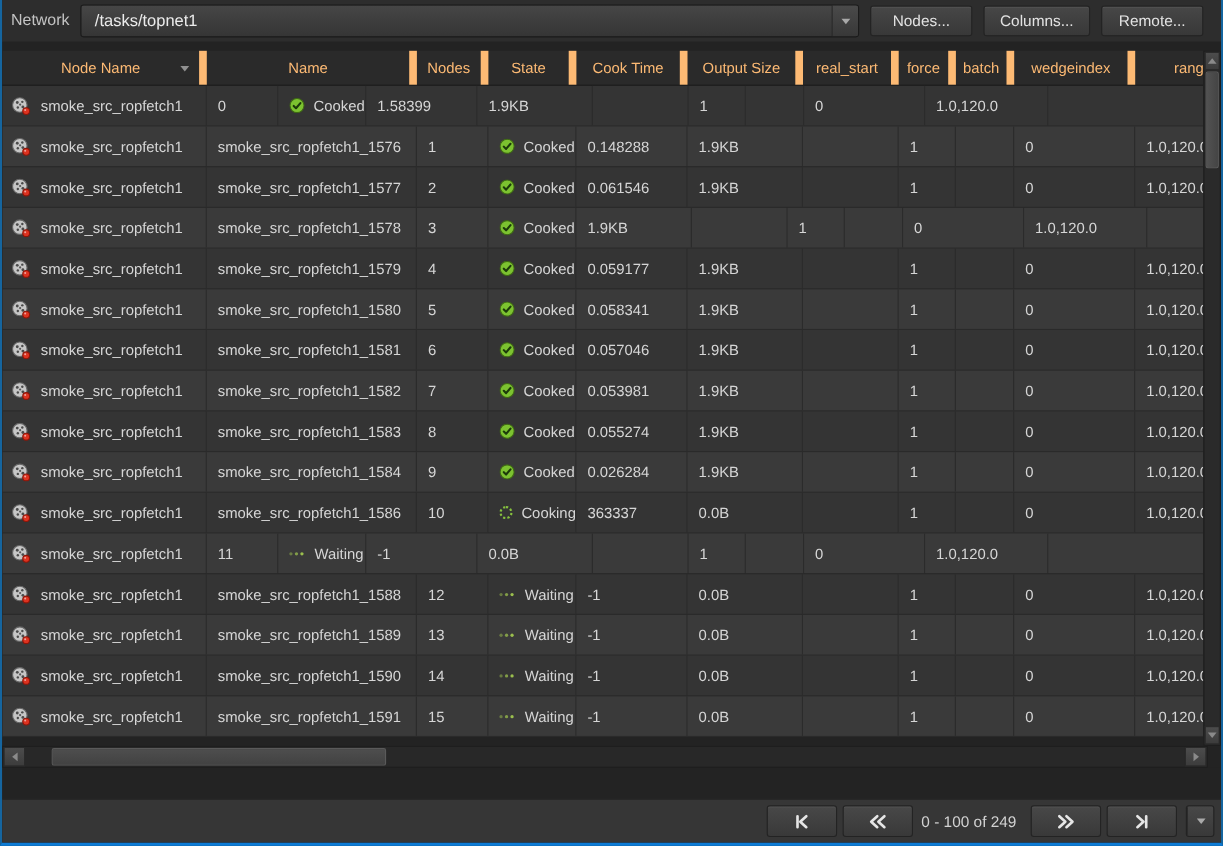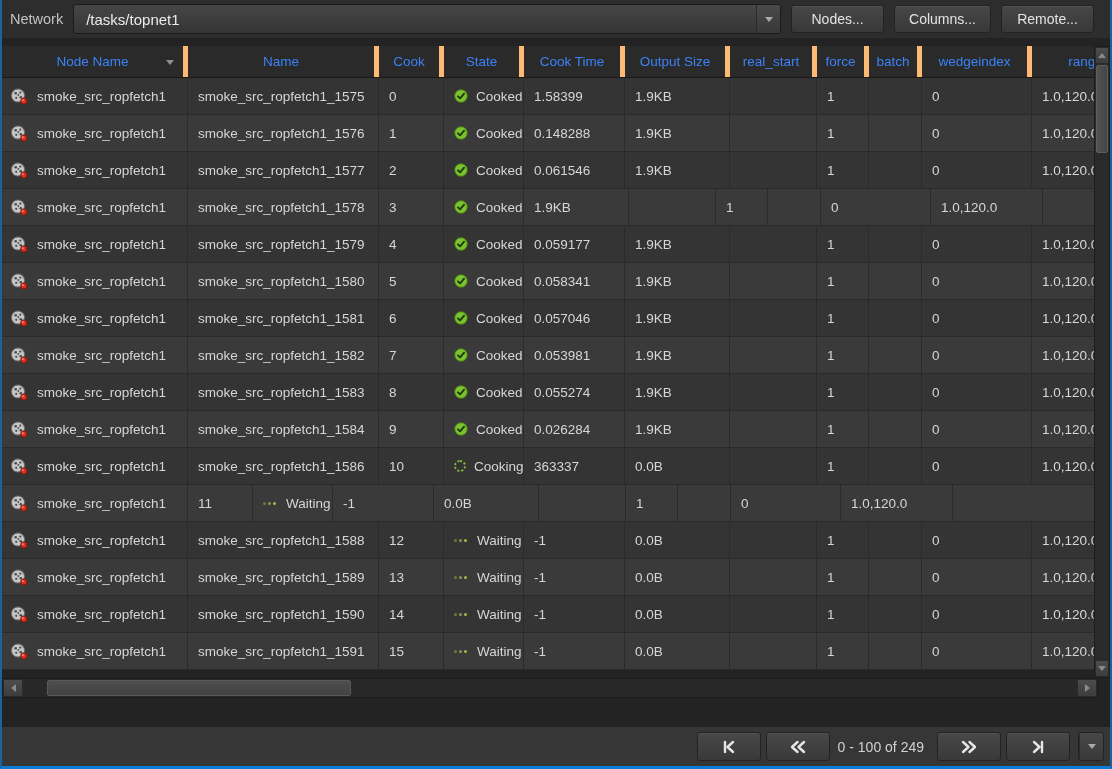--- a/index.html
+++ b/index.html
@@ -61,21 +61,21 @@
 
   
   .main { flex:1 1 auto; background:#232323; padding-top:8px; position:relative; }
   .table-zone { position:relative; height:632px; }
   .grid-viewport { position:absolute; left:0; top:0; right:16px; bottom:0; overflow:hidden; }
   .grid { width:1142px; }
 
   .hrow { display:flex; height:32px; background:#2a2a2a; border-bottom:1px solid #191919; }
   .hcell {
     position:relative; display:flex; align-items:center; justify-content:center;
-    color:#3b82f6; font-size:13.5px; border-right:5px solid #fdba74; overflow:hidden;
+    color:#fdba74; font-size:13.5px; border-right:7px solid #fdba74; overflow:hidden;
     white-space:nowrap;
   }
   .sort-tri {
     position:absolute; right:9px; top:50%; margin-top:-2px;
     width:0; height:0; border-left:4px solid transparent; border-right:4px solid transparent;
     border-top:5px solid #909090;
   }
 
   .row { display:flex; height:37px; border-bottom:1px solid #2a2a2a; }
   .row:nth-child(odd)  { background:#343434; }
@@ -176,21 +176,21 @@
         <div class="grid">
           <div class="hrow" id="thead">
               <div class="hcell" style="width: 186px; flex: 0 0 186px;">
                 <span>Node Name</span>
                 <div class="sort-tri"></div>
               </div>
               <div class="hcell" style="width: 191px; flex: 0 0 191px;">
                 <span>Name</span>
               </div>
               <div class="hcell" style="width: 65px; flex: 0 0 65px;">
-                <span>Cook</span>
+                <span>Nodes</span>
               </div>
               <div class="hcell" style="width: 80px; flex: 0 0 80px;">
                 <span>State</span>
               </div>
               <div class="hcell" style="width: 101px; flex: 0 0 101px;">
                 <span>Cook Time</span>
               </div>
               <div class="hcell" style="width: 105px; flex: 0 0 105px;">
                 <span>Output Size</span>
               </div>
@@ -217,23 +217,20 @@
   <circle cx="8" cy="7.5" r="6.6" fill="#c6c6c6" stroke="#666"></circle>
   <circle cx="5.7" cy="5.2" r="1.3" fill="#4a4a4a"></circle>
                     <circle cx="10.3" cy="4.6" r="1.1" fill="#4a4a4a"></circle>
   <circle cx="10.8" cy="9.2" r="1.3" fill="#4a4a4a"></circle>
                     <circle cx="6.2" cy="9.8" r="1.1" fill="#4a4a4a"></circle>
   <circle cx="8.3" cy="7.1" r="1" fill="#575757"></circle>
   <circle cx="13.8" cy="13" r="3.1" fill="#dd3220" stroke="#8d1508"></circle>
   <circle cx="12.9" cy="12.1" r="0.9" fill="rgba(255,255,255,0.55)"></circle>
 </svg>
                   <span>smoke_src_ropfetch1</span>
-                </div>
-                <div class="cell" style="width: 191px; flex: 0 0 191px;">
-                  <span>smoke_src_ropfetch1_1575</span>
                 </div>
                 <div class="cell" style="width: 65px; flex: 0 0 65px;">
                   <span>0</span>
                 </div>
                 <div class="cell" style="width: 80px; flex: 0 0 80px;">
                   <span class="state-ico">
   <svg width="14" height="14" viewBox="0 0 14 14">
     <circle cx="7" cy="7" r="6.4" fill="#7cc230" stroke="#3f6a14"></circle>
     <path d="M4 7.3 L6.1 9.4 L10.1 4.7" fill="none" stroke="#1c3a0a" stroke-width="1.9" stroke-linecap="round" stroke-linejoin="round"></path>
   </svg>

